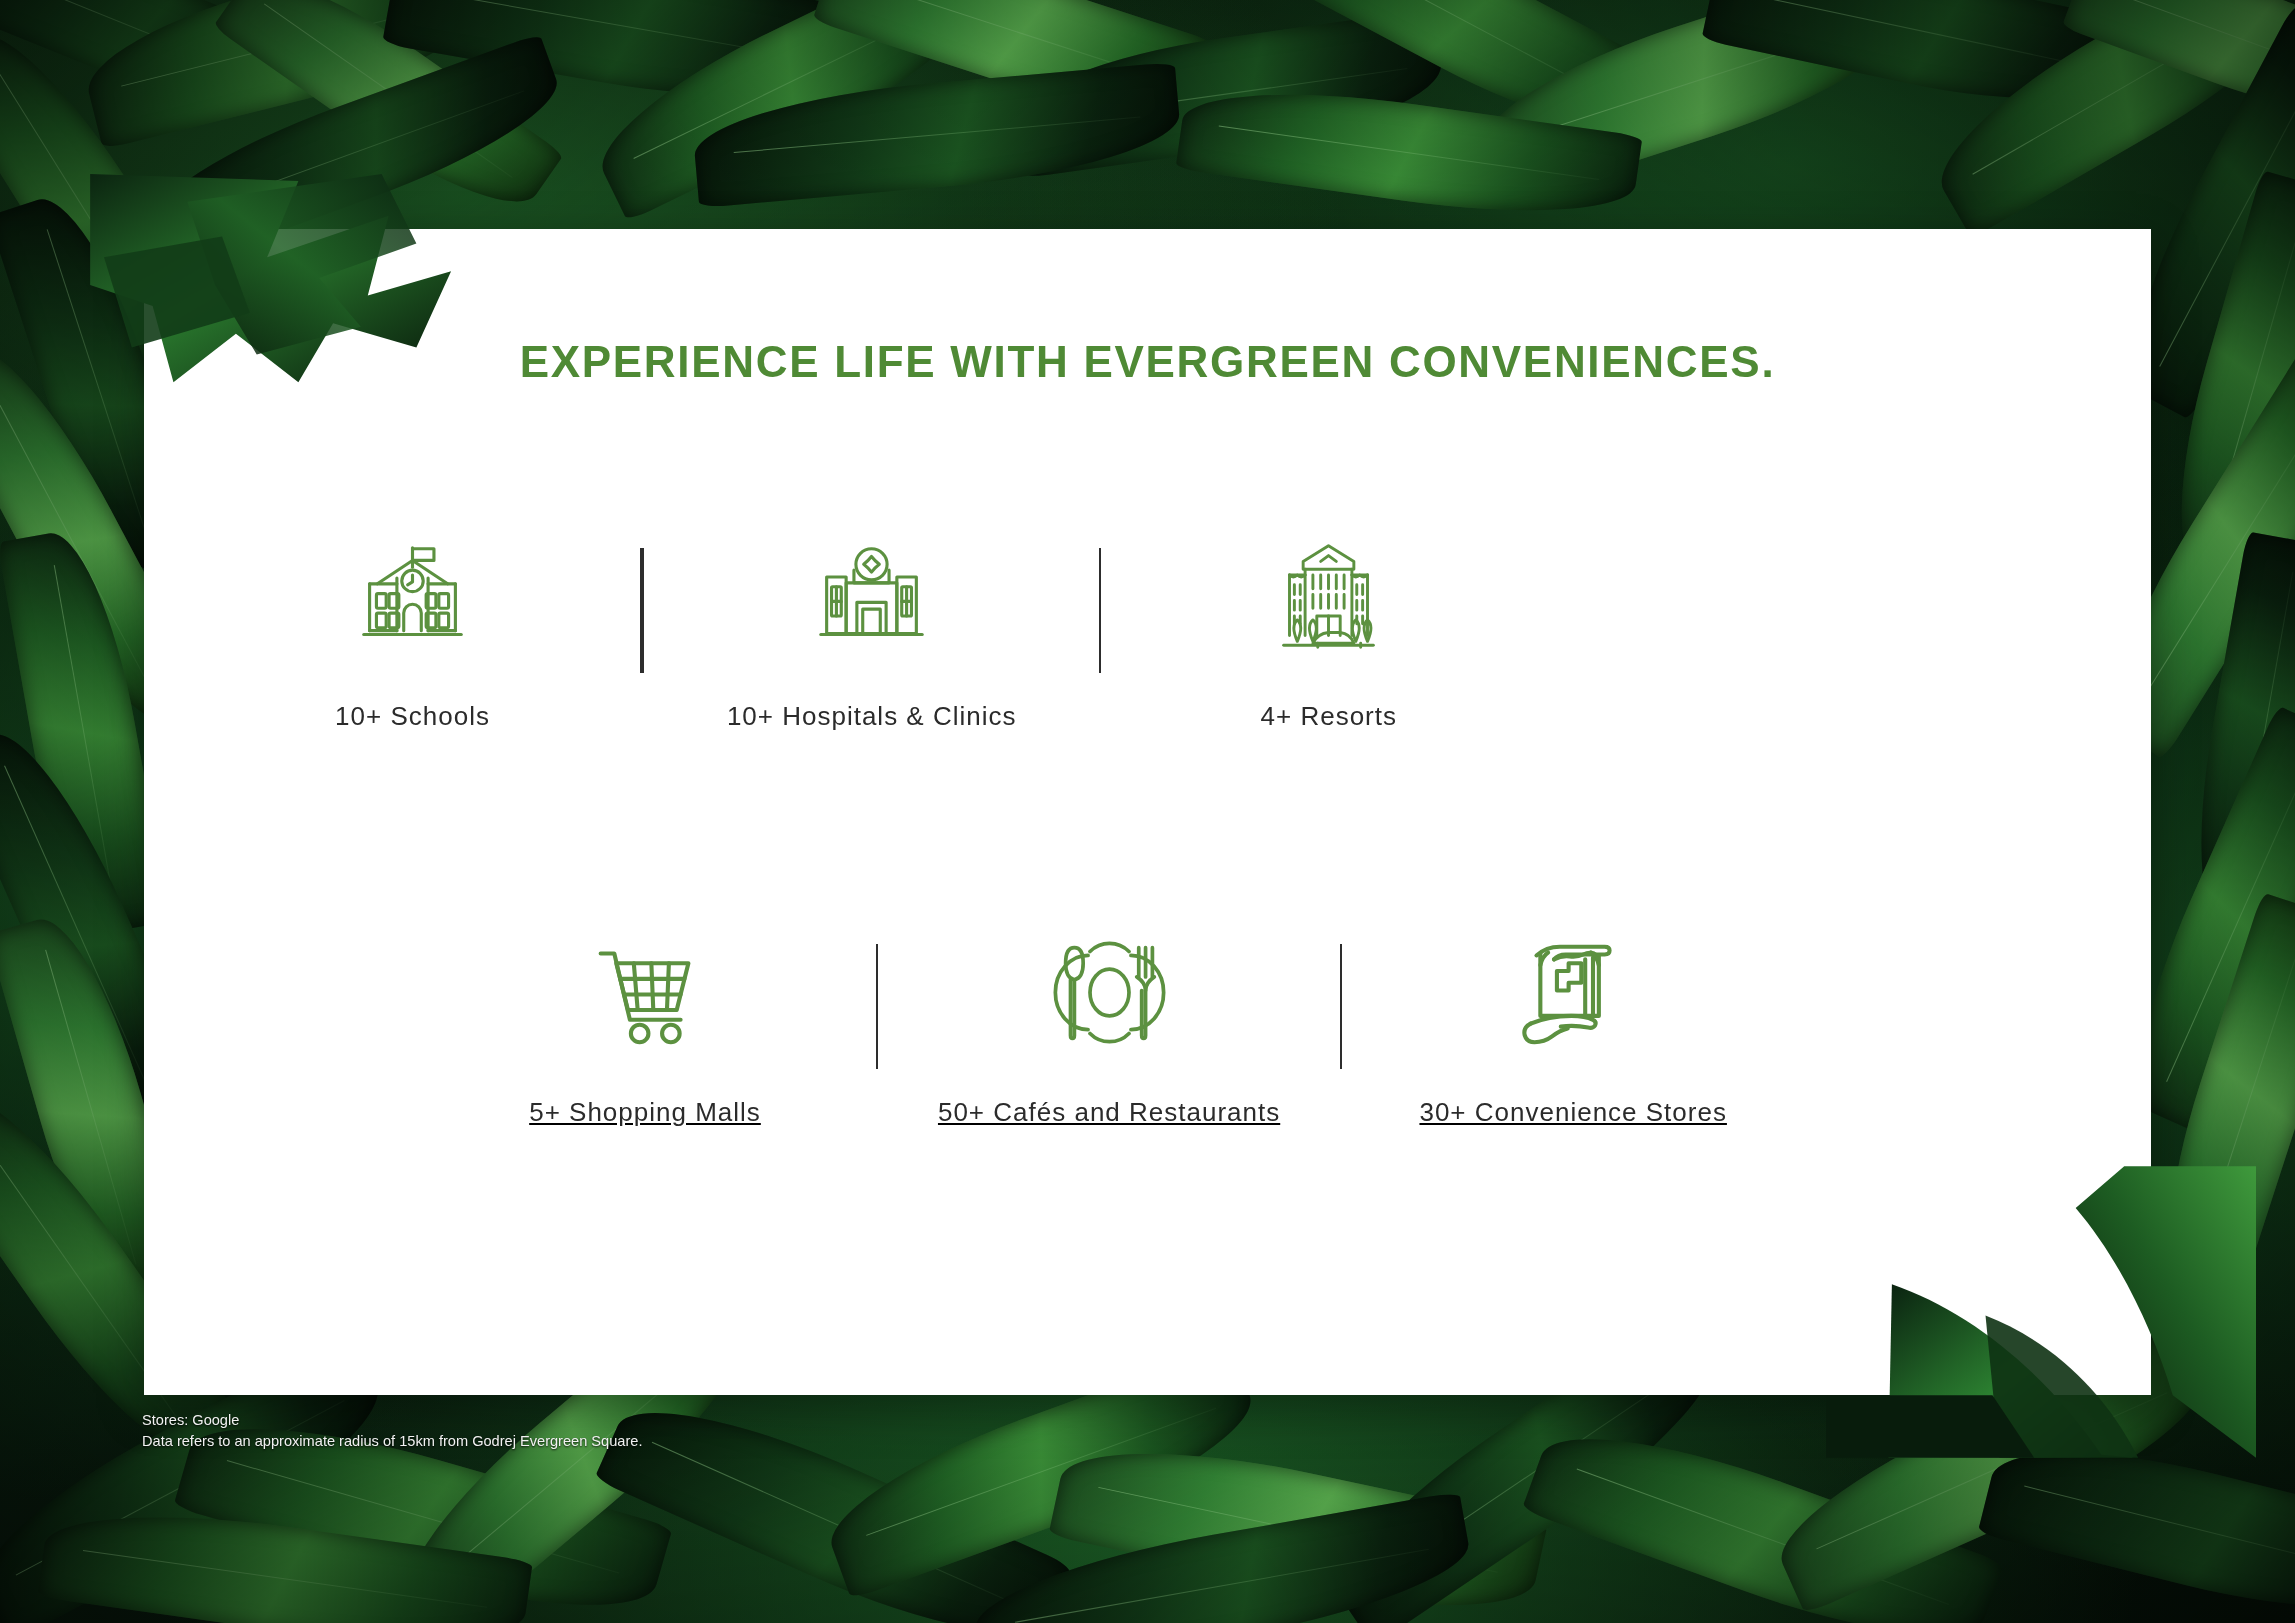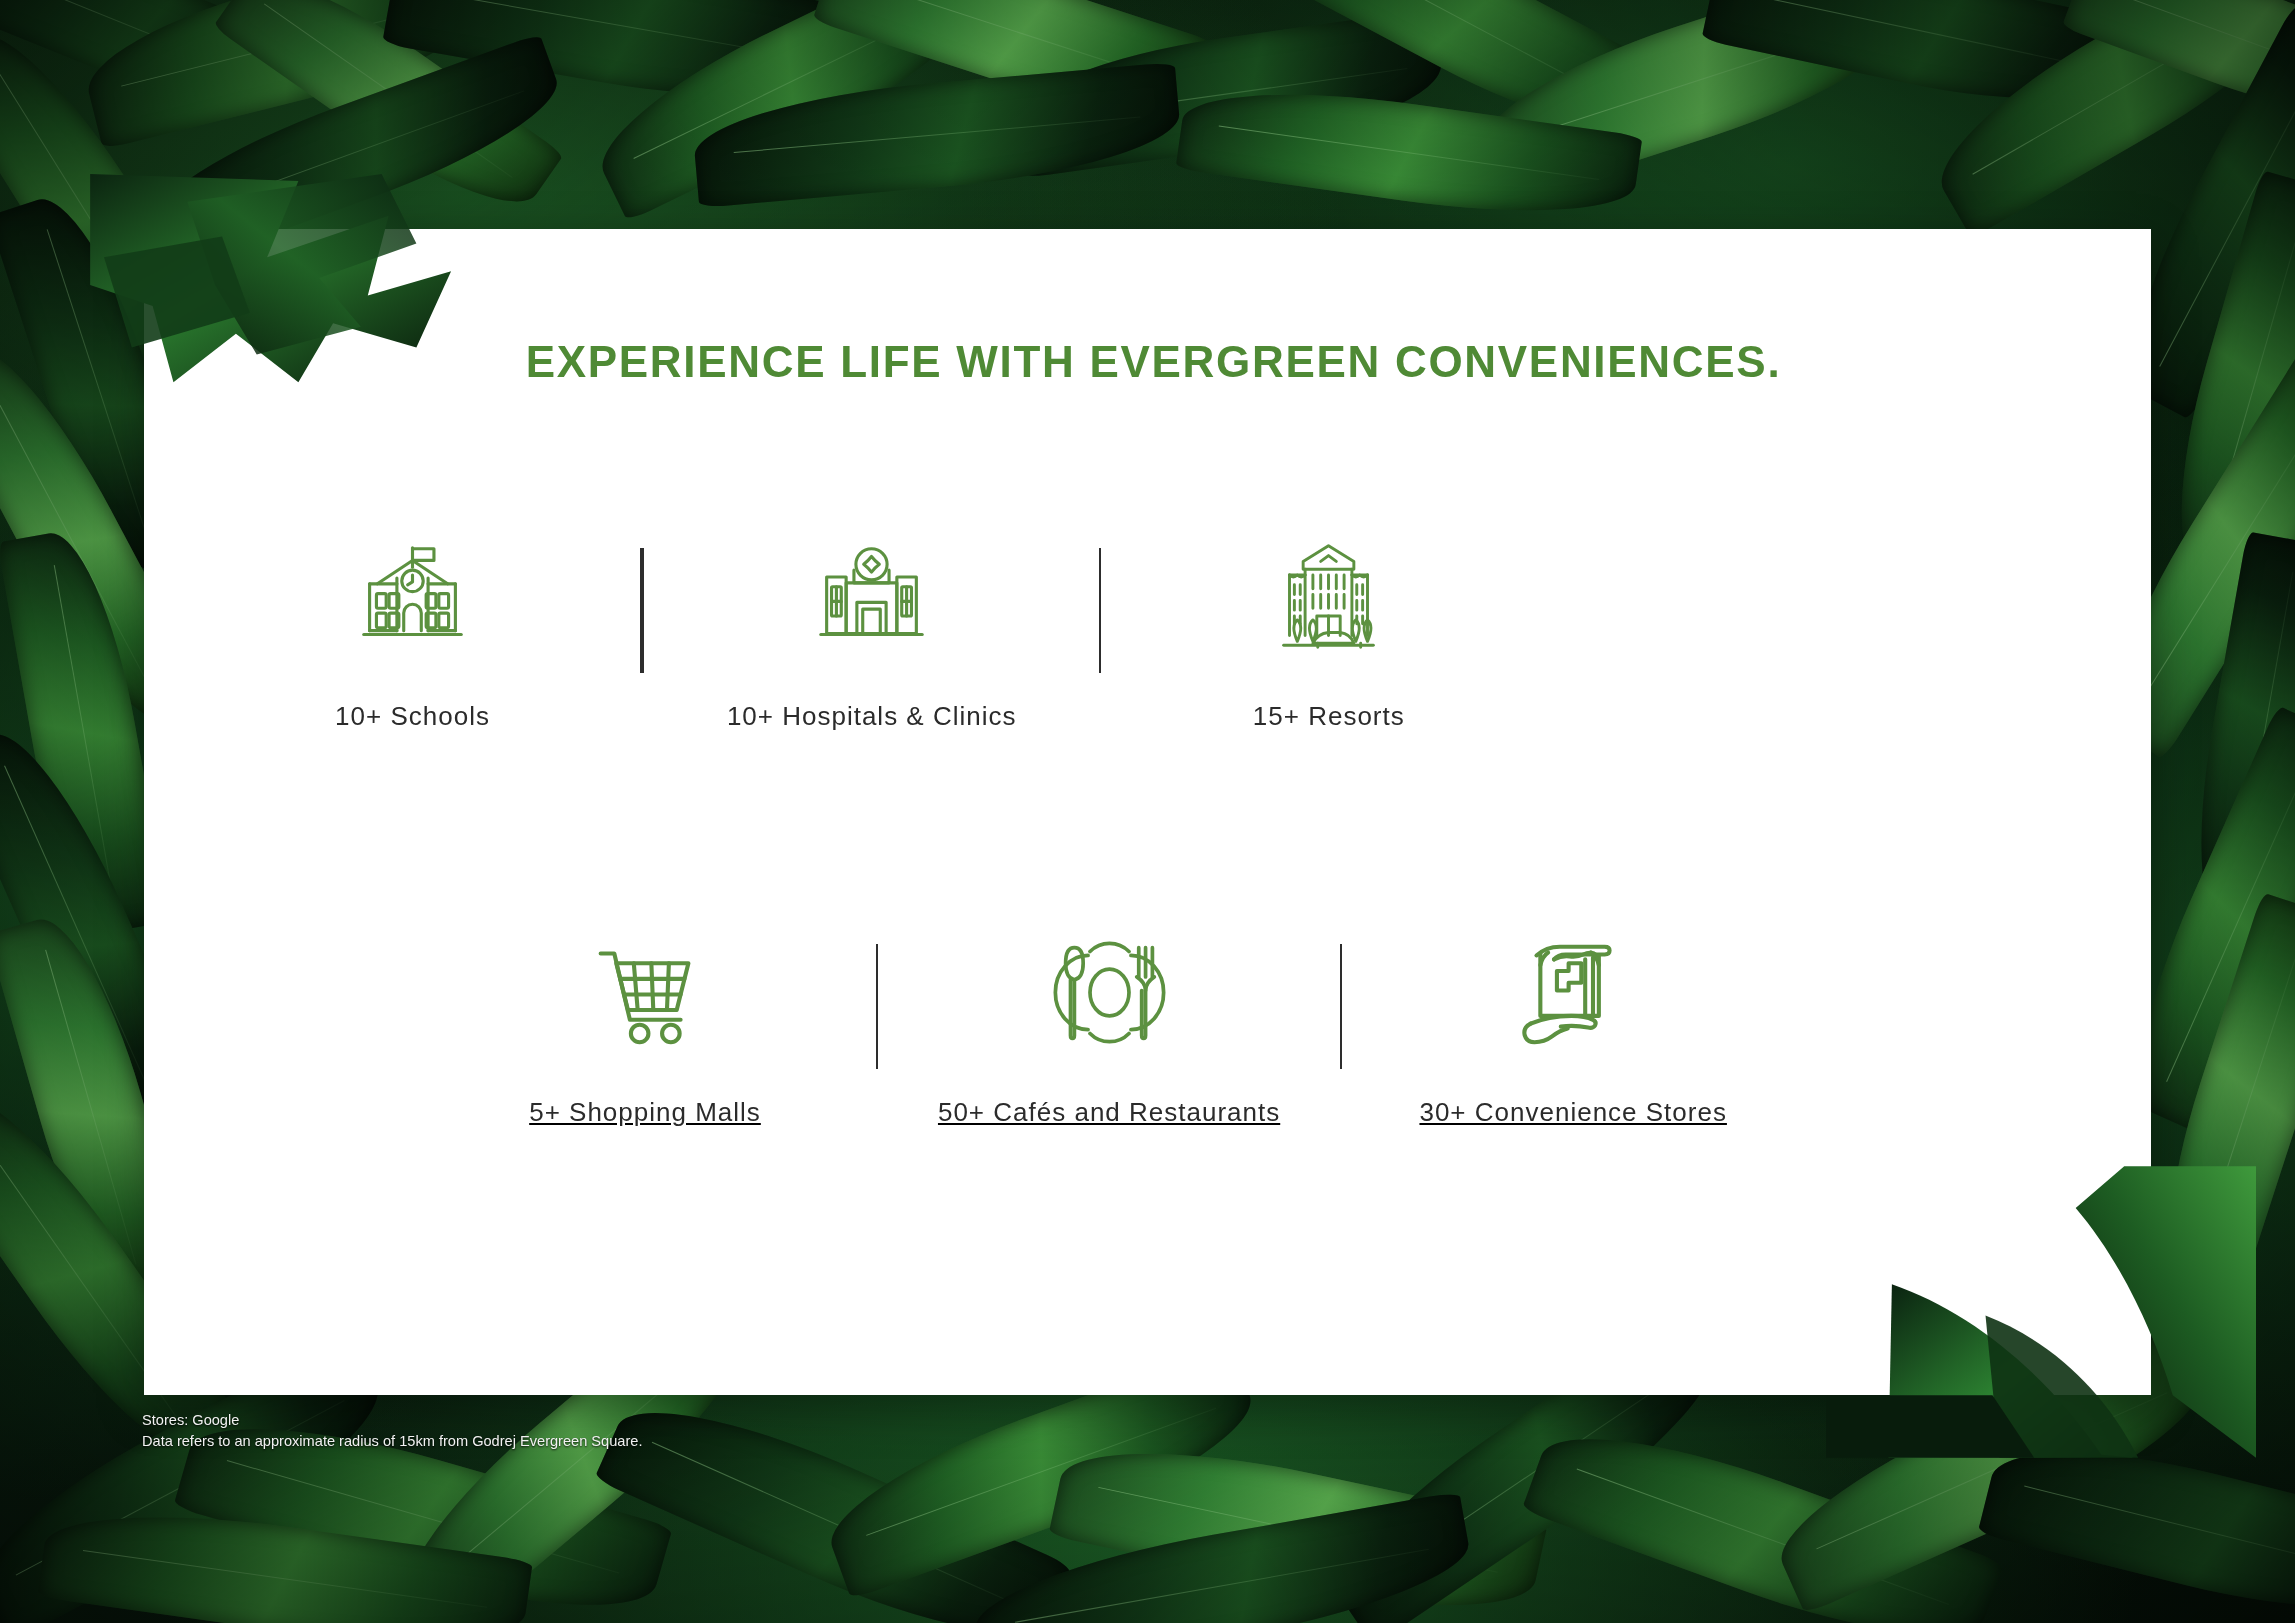--- a/index.html
+++ b/index.html
@@ -40,21 +40,21 @@
   #white-card{
     position:absolute;left:144px;top:229px;width:2007px;height:1166px;
     background:#ffffff;
     box-shadow:0 12.5px 42px rgba(0,0,0,.35);
   }
 
   
   .overlap{position:absolute;z-index:40;pointer-events:none;}
 
   
-  #card-content{position:absolute;left:144px;top:229px;width:2007px;height:1166px;z-index:30;padding-left:12px;}
+  #card-content{position:absolute;left:144px;top:229px;width:2007px;height:1166px;z-index:30;}
 
   #page-title{
     position:absolute;left:0;top:108px;width:100%;text-align:center;
     color:#4f8a35;
     font-size:44px;font-weight:bold;letter-spacing:1.7px;
     font-family:"Liberation Sans", sans-serif;
   }
 
   .row{position:absolute;left:0;width:100%;display:flex;margin-left:41px;}
   #row-1{top:298px;}
@@ -268,21 +268,21 @@
           <path d="M60 80 L60 100"></path>
           <path d="M44 106 q-7 -16 0 -22 q7 6 0 22"></path>
           <path d="M56 106 q-7 -16 0 -22 q7 6 0 22" transform="translate(-28,0)"></path>
           <path d="M88 106 q-7 -16 0 -22 q7 6 0 22"></path>
           <path d="M100 106 q-7 -16 0 -22 q7 6 0 22"></path>
           <path d="M44 108 q5 -10 16 -11 l12 0 q10 1 14 11 Z"></path>
           <path d="M49 108 l0 4 M93 108 l0 4"></path>
           <path d="M14 110 L106 110"></path>
         </svg>
       </div>
-      <div class="label">15+ Resorts</div>
+      <div class="label">4+ Resorts</div>
     </div>
 
   </div>
 
   <div class="row" id="row-2" style="padding-left:229px;">
 
     <div class="feature">
       <div class="icon-wrap">
         <svg width="117" height="117" viewBox="0 0 120 120" fill="none" stroke="#5C9140" stroke-width="4.2" stroke-linecap="round" stroke-linejoin="round">
           <path d="M14 20 L28 20 L44 88 L96 88"></path>

